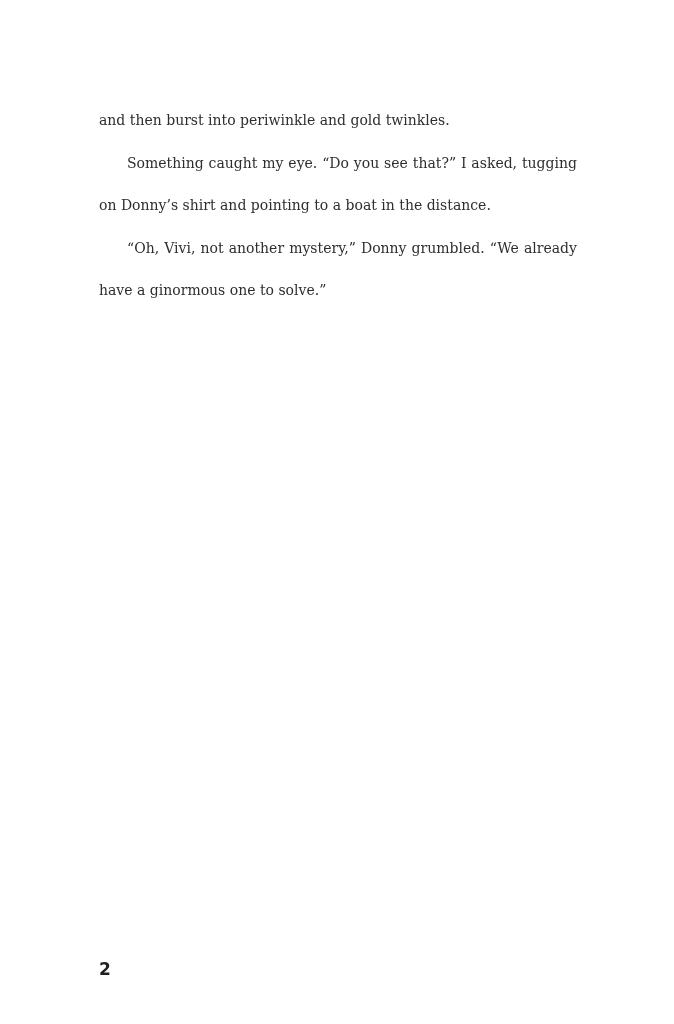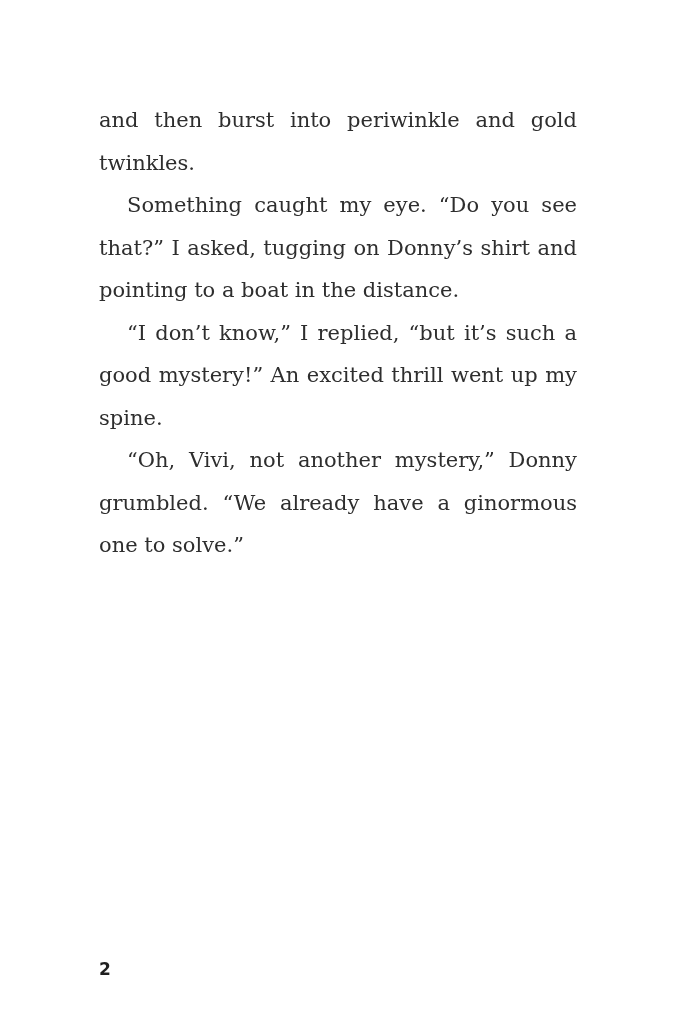--- a/index.html
+++ b/index.html
@@ -14,21 +14,21 @@
     background: #ffffff;
     overflow: hidden;
   }
   .page-text {
     position: absolute;
     left: 99px;
     top: 99px;
     width: 478px;
     color: #2e2e2e;
     font-family: "DejaVu Serif", serif;
-    font-size: 21px;
+    font-size: 14px;
     line-height: 42.5px;
     text-align: justify;
     text-justify: inter-word;
   }
   .page-text p {
     margin: 0;
     padding: 0;
     text-indent: 28px;
   }
   .page-text p.no-indent {
@@ -48,21 +48,20 @@
   }
 </style>
 </head>
 <body>
 
 <div class="book-page">
 
   <div class="page-text">
     <p class="no-indent">and then burst into periwinkle and gold twinkles.</p>
     <p>Something caught my eye. “Do you see that?” I asked, tugging on Donny’s shirt and pointing to a boat in the distance.</p>
-    <p>“I don’t know,” I replied, “but it’s such a good mystery!” An excited thrill went up my spine.</p>
     <p>“Oh, Vivi, not another mystery,” Donny grumbled. “We already have a ginormous one to solve.”</p>
   </div>
 
   <div class="page-footer">
     <span>2</span>
   </div>
 
 </div>
 
 </body></html>

